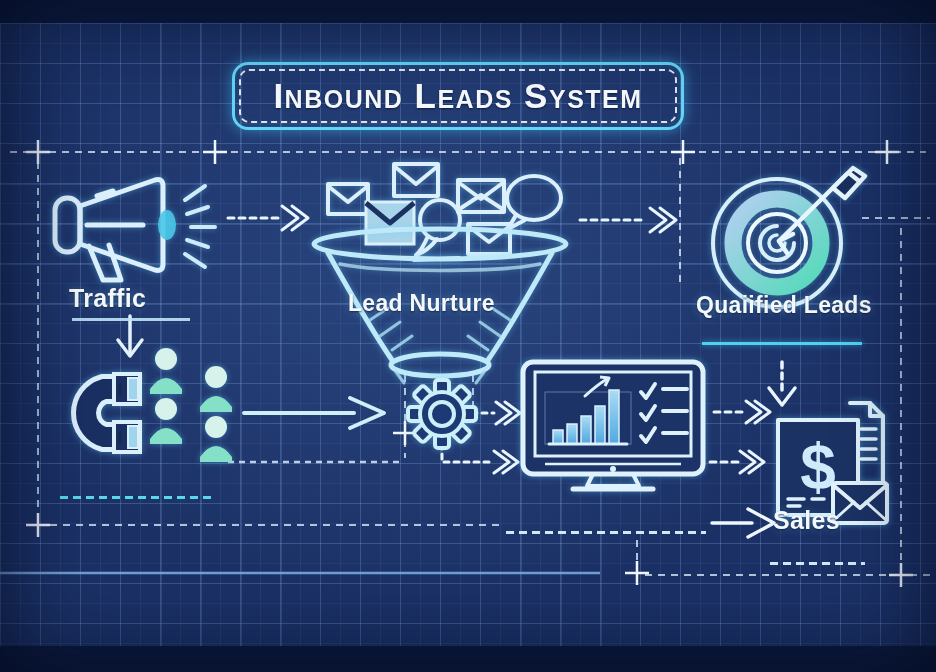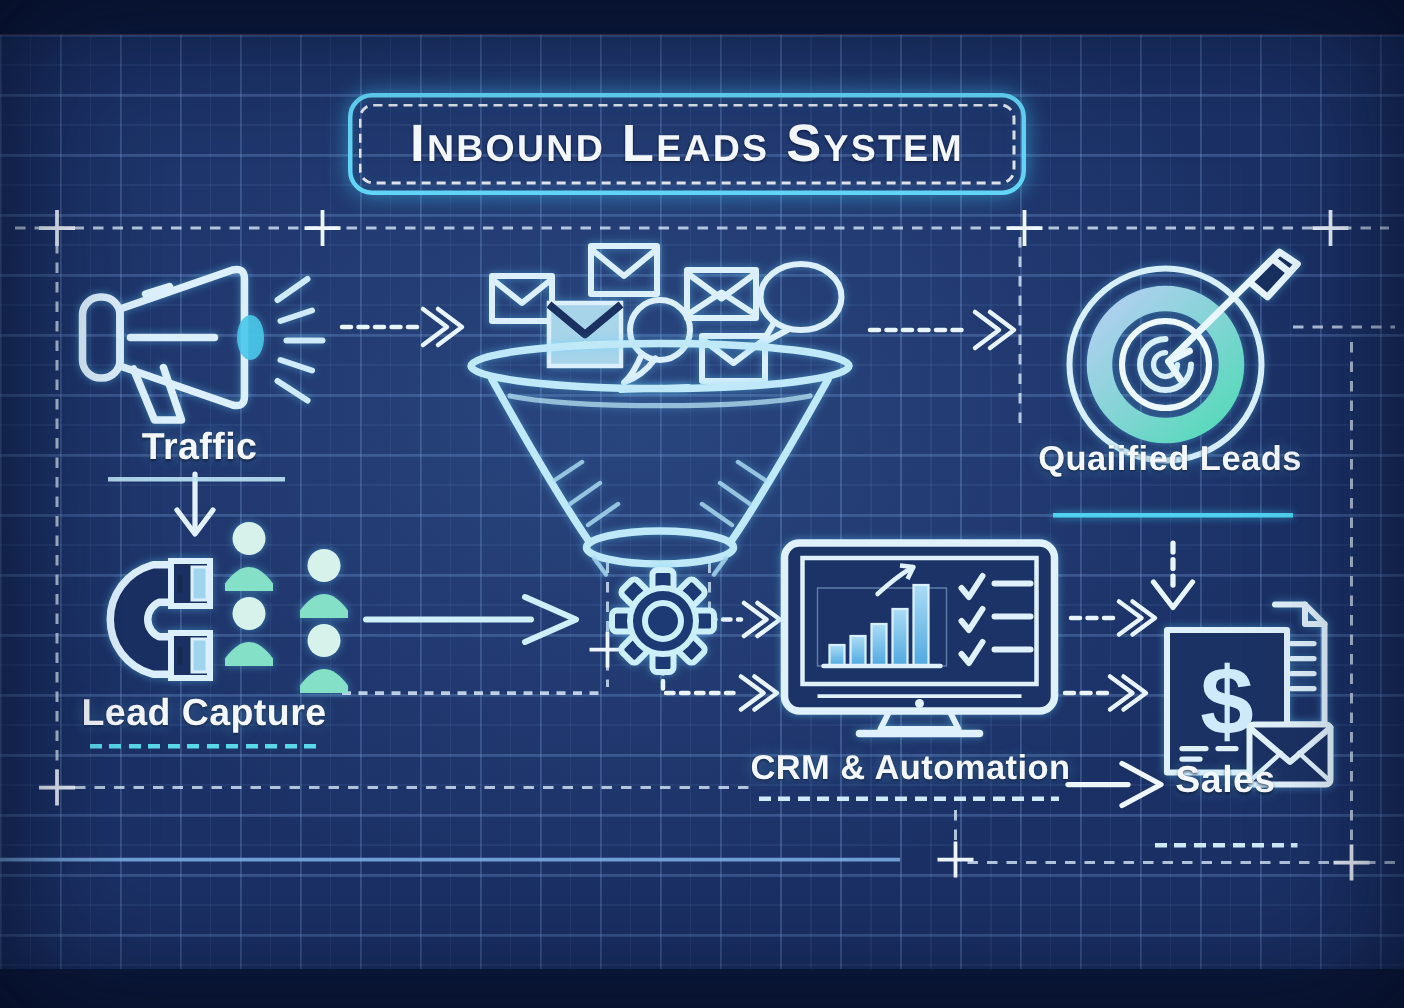--- a/index.html
+++ b/index.html
@@ -1,18 +1,18 @@
 <!DOCTYPE html>
 <html><head>
 <meta charset="utf-8">
 <style>
   html,body{margin:0;padding:0;background:#0a1733;}
   #stage{
     position:relative;width:936px;height:672px;overflow:hidden;
-    background:#c2410c;
+    background:#0f766e;
     font-family:"Liberation Sans",sans-serif;
   }
   #vignette{position:absolute;inset:0;pointer-events:none;
     box-shadow:inset 0 0 90px rgba(4,10,32,.85);z-index:9;}
   .band{position:absolute;left:0;width:936px;background:#0c1a3e;z-index:1;}
   .band.top{top:0;height:23px;}
   .band.bottom{top:646px;height:26px;}
   #grid{
     position:absolute;left:0;top:23px;width:936px;height:623px;z-index:0;
     background-color:#1b3166;
@@ -32,23 +32,24 @@
   #banner::before{
     content:"";position:absolute;inset:4px;border:2px dashed rgba(255,255,255,.85);
     border-radius:10px;pointer-events:none;
   }
   #title{
     color:#f5f9fd;font-size:35px;font-weight:800;letter-spacing:1.5px;
     font-variant:small-caps;text-shadow:0 1px 2px rgba(0,5,25,.6);
     white-space:nowrap;
   }
   .label{
-    position:absolute;z-index:6;color:#f4f8fc;font-weight:700;text-align:center;
+    position:absolute;z-index:6;color:#f4f8fc;font-weight:700;text-align:left;
     letter-spacing:.3px;
     text-shadow:0 0 9px rgba(120,215,255,.35), 0 1px 2px rgba(0,5,25,.65);
+    margin-left:16px;
   }
   .ul{position:absolute;z-index:6;height:3px;}
   .ul.solid{background:#bfe4f6;opacity:.9;}
   .ul.cyan{background:#4ed2f0;box-shadow:0 0 6px rgba(70,210,250,.6);}
   .ul.dash{background:repeating-linear-gradient(90deg,#59d8ea 0 8px,rgba(0,0,0,0) 8px 13px);}
   .ul.dashw{background:repeating-linear-gradient(90deg,#cfe9fa 0 8px,rgba(0,0,0,0) 8px 13px);}
   svg.icon{position:absolute;z-index:4;overflow:visible;
     filter:drop-shadow(0 0 3px rgba(100,210,255,.45));}
   #overlay{position:absolute;inset:0;z-index:3;overflow:visible;}
 </style>
@@ -180,21 +181,20 @@
       <circle cx="116" cy="14" r="11" fill="#d6f2ea"></circle>
       <path d="M100 44 q16 -22 32 0 l0 5 h-32 z" fill="#84e0c6"></path>
       <circle cx="166" cy="32" r="11" fill="#d6f2ea"></circle>
       <path d="M150 62 q16 -22 32 0 l0 5 h-32 z" fill="#84e0c6"></path>
       <circle cx="116" cy="64" r="11" fill="#d6f2ea"></circle>
       <path d="M100 94 q16 -22 32 0 l0 5 h-32 z" fill="#84e0c6"></path>
       <circle cx="166" cy="82" r="11" fill="#d6f2ea"></circle>
       <path d="M150 112 q16 -22 32 0 l0 5 h-32 z" fill="#84e0c6"></path>
     </g>
   </svg>
-  <div class="label" style="left:36px;top:461px;width:200px;font-size:25px">Lead Capture</div>
   <div class="ul dash" style="left:60px;top:496px;width:155px"></div>
 
   <svg class="icon" style="left:318px;top:158px" width="260" height="108" viewBox="0 0 260 108">
     <g stroke="#dceffc" stroke-width="4" fill="none" stroke-linejoin="round" stroke-linecap="round">
       <g>
           <rect x="10" y="26" width="40" height="30"></rect>
           <path d="M10 28 L30 44 L50 28"></path>
         </g>
       <g>
           <rect x="76" y="6" width="44" height="32"></rect>
@@ -238,20 +238,21 @@
       <path d="M70 100 L88 88"></path>
         <path d="M80 116 L100 102"></path>
         <path d="M92 130 L112 116"></path>
       <path d="M210 100 L192 88"></path>
         <path d="M200 116 L180 102"></path>
         <path d="M188 130 L168 116"></path>
       <path d="M96 152 L104 163"></path>
         <path d="M184 152 L176 163"></path>
     </g>
   </svg>
+  <div class="label" style="left:332px;top:290px;width:220px;font-size:23px">Lead Nurture</div>
 
   <svg class="icon" style="left:408px;top:380px" width="68" height="68" viewBox="0 0 68 68">
     <g stroke="#cdeff9" stroke-width="4" fill="#1d3a74" stroke-linejoin="round">
       <rect x="27" y="0" width="14" height="14" rx="3" transform="rotate(0 34 34)"></rect>
       <rect x="27" y="0" width="14" height="14" rx="3" transform="rotate(45 34 34)"></rect>
       <rect x="27" y="0" width="14" height="14" rx="3" transform="rotate(90 34 34)"></rect>
       <rect x="27" y="0" width="14" height="14" rx="3" transform="rotate(135 34 34)"></rect>
       <rect x="27" y="0" width="14" height="14" rx="3" transform="rotate(180 34 34)"></rect>
       <rect x="27" y="0" width="14" height="14" rx="3" transform="rotate(225 34 34)"></rect>
       <rect x="27" y="0" width="14" height="14" rx="3" transform="rotate(270 34 34)"></rect>
@@ -291,21 +292,20 @@
         <path d="M85 21 L94 22 L90 30" fill="none" stroke="#dff1fc" stroke-width="3" stroke-linejoin="round"></path>
       </g>
     </g>
     <g stroke="#dff1fc" stroke-width="4" fill="none" stroke-linecap="round" stroke-linejoin="round">
       <path d="M126 36 L131 42 L140 28"></path>
       <path d="M126 58 L131 64 L140 50"></path>
       <path d="M126 80 L131 86 L140 72"></path>
       <path d="M148 33 H172 M148 55 H172 M148 77 H172"></path>
     </g>
   </svg>
-  <div class="label" style="left:497px;top:498px;width:220px;font-size:23px">CRM &amp; Automation</div>
   <div class="ul dashw" style="left:506px;top:531px;width:200px"></div>
 
   <svg class="icon" style="left:695px;top:158px" width="180" height="175" viewBox="0 0 180 175">
     <defs>
       <linearGradient id="ringg" x1="0" y1="0" x2="1" y2="1">
         <stop offset="0" stop-color="#b4cff2"></stop>
           <stop offset="1" stop-color="#53dab8"></stop>
       </linearGradient>
     </defs>
     <g>

